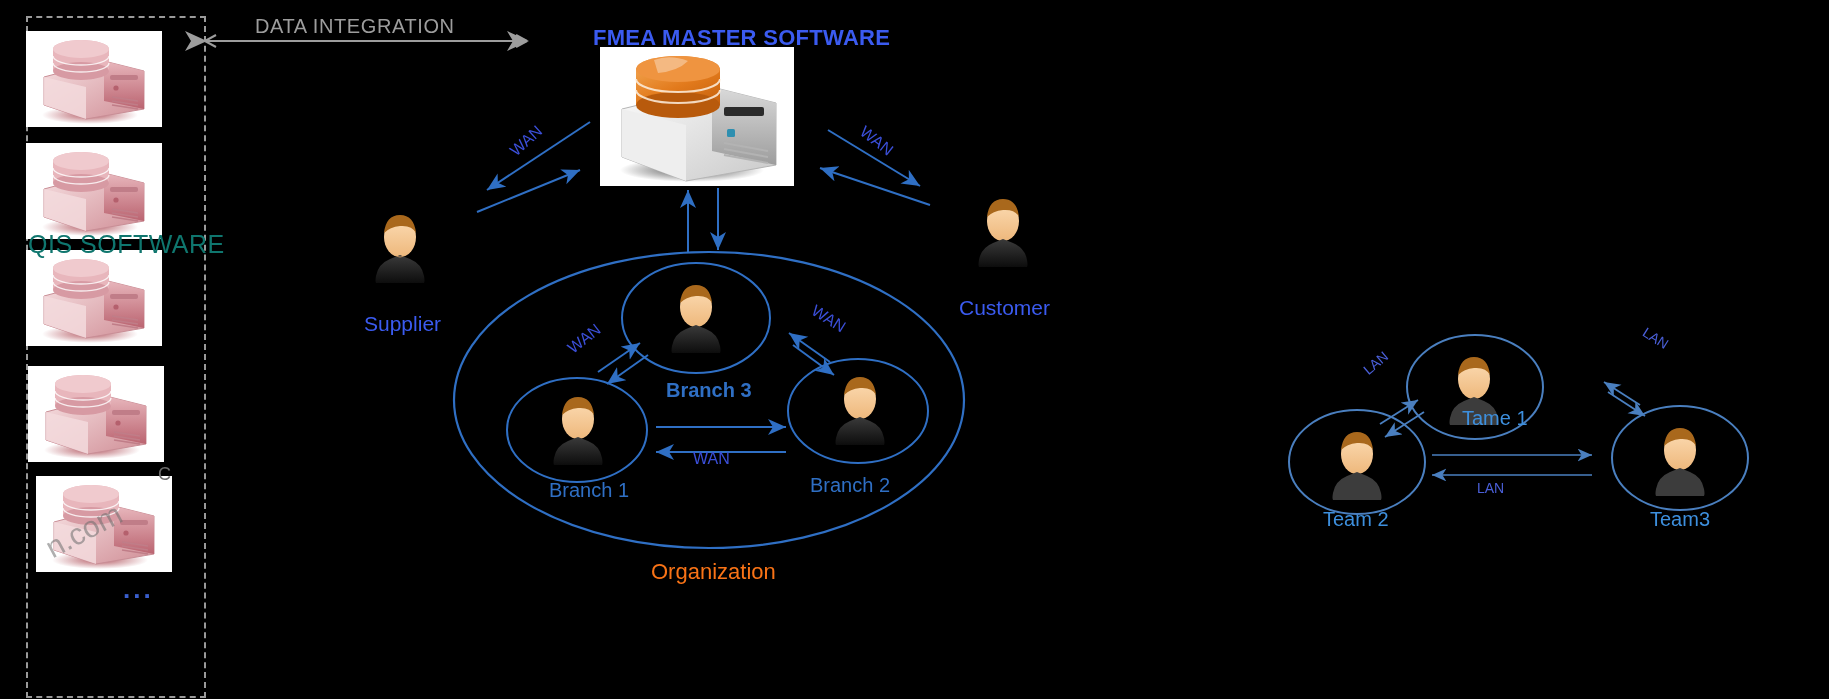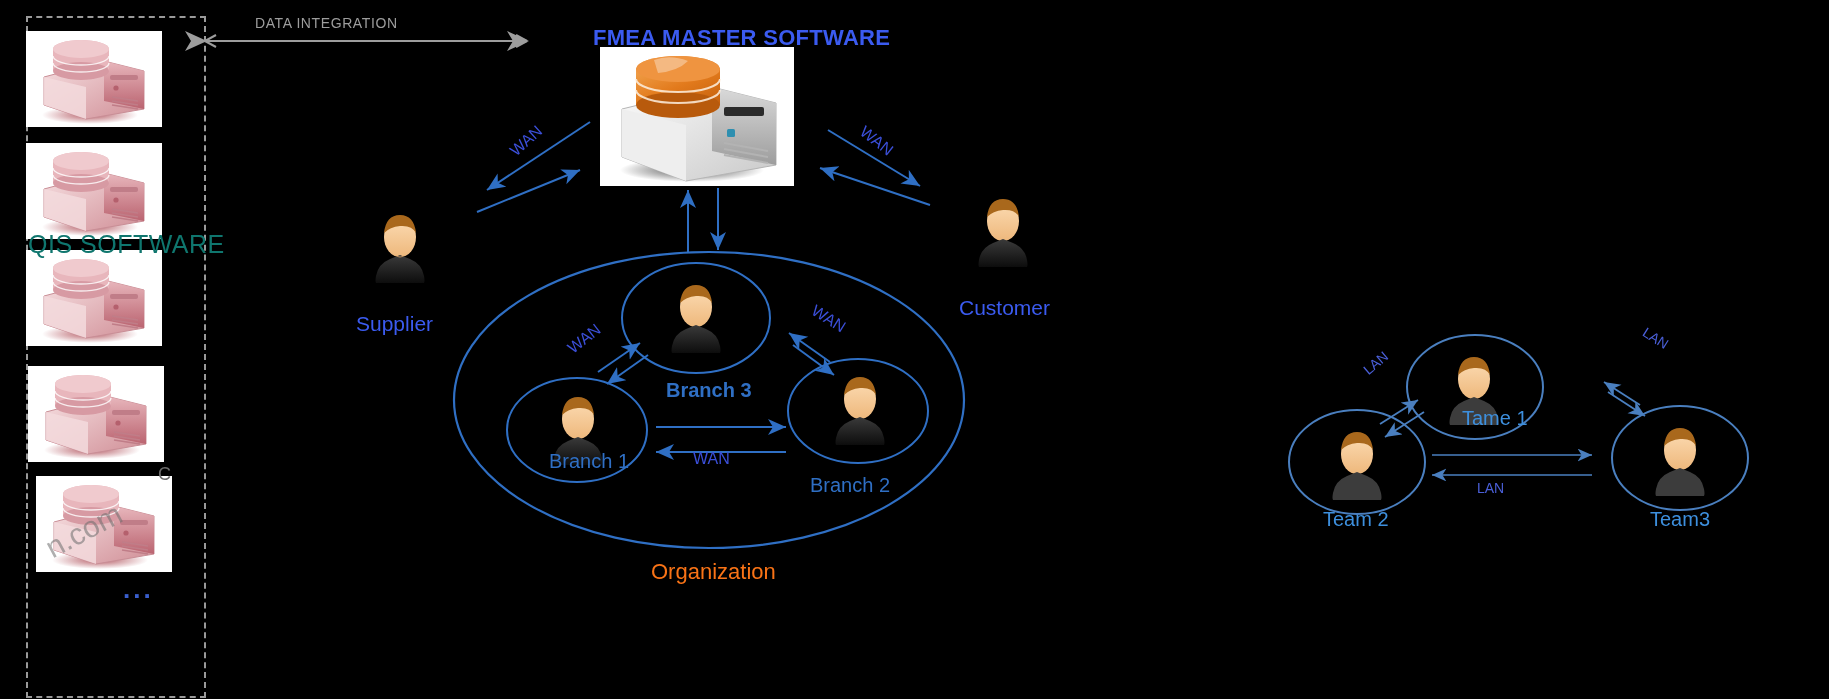--- a/index.html
+++ b/index.html
@@ -30,21 +30,21 @@
   }
   .wm-1{position:absolute;left:130px;top:446px;color:#6b6b6b;font-size:18px;}
   .wm-2{
     position:absolute;left:30px;top:470px;width:170px;height:120px;
     color:#6e6e6e;font-size:30px;transform:rotate(-28deg);
     opacity:.55;white-space:nowrap;pointer-events:none;
   }
 
   
   .lbl{position:absolute;white-space:nowrap;}
-  .lbl-gray{color:#9d9d9d;font-size:14px;letter-spacing:.6px;}
+  .lbl-gray{color:#9d9d9d;font-size:20px;letter-spacing:.6px;}
   .lbl-blue{color:#3b5bf0;font-size:21px;}
   .lbl-blue-bold{color:#3b5bf0;font-size:22px;font-weight:bold;letter-spacing:.3px;}
   .lbl-branch{color:#2f6fc4;font-size:20px;}
   .lbl-org{color:#f97316;font-size:22px;}
   .lbl-team{color:#3d8fdd;font-size:20px;}
   .lbl-wan{color:#3b4fd8;font-size:16px;}
   .lbl-lan{color:#4a5fd8;font-size:14px;}
 
   
   .master-server{
@@ -404,29 +404,29 @@
 
     <line x1="1432" y1="455" x2="1592" y2="455" stroke="#4a7fbf" stroke-width="1.6" marker-end="url(#bArrowL)"></line>
     <line x1="1592" y1="475" x2="1432" y2="475" stroke="#4a7fbf" stroke-width="1.6" marker-end="url(#bArrowL)"></line>
   </svg>
 
   <div class="lbl lbl-gray" style="left:255px;top:15px;">DATA INTEGRATION</div>
 
   <div class="lbl lbl-wan" style="left:508px;top:132px;transform:rotate(-42deg);">WAN</div>
   <div class="lbl lbl-wan" style="left:858px;top:132px;transform:rotate(38deg);">WAN</div>
 
-  <div class="lbl lbl-blue" style="left:356px;top:312px;">Supplier</div>
+  <div class="lbl lbl-blue" style="left:364px;top:312px;">Supplier</div>
   <div class="lbl lbl-blue" style="left:959px;top:296px;">Customer</div>
 
   <div class="lbl lbl-wan" style="left:566px;top:330px;transform:rotate(-38deg);">WAN</div>
   <div class="lbl lbl-wan" style="left:810px;top:310px;transform:rotate(32deg);">WAN</div>
   <div class="lbl lbl-wan" style="left:693px;top:450px;">WAN</div>
 
   <div class="lbl lbl-branch" style="left:666px;top:379px;font-weight:bold;">Branch 3</div>
-  <div class="lbl lbl-branch" style="left:549px;top:450px;">Branch 1</div>
+  <div class="lbl lbl-branch" style="left:549px;top:479px;">Branch 1</div>
   <div class="lbl lbl-branch" style="left:810px;top:474px;">Branch 2</div>
   <div class="lbl lbl-org" style="left:651px;top:559px;">Organization</div>
 
   <div class="lbl lbl-lan" style="left:1362px;top:355px;transform:rotate(-40deg);">LAN</div>
   <div class="lbl lbl-lan" style="left:1642px;top:330px;transform:rotate(32deg);">LAN</div>
   <div class="lbl lbl-lan" style="left:1477px;top:480px;">LAN</div>
 
   <div class="lbl lbl-team" style="left:1462px;top:407px;">Tame 1</div>
   <div class="lbl lbl-team" style="left:1323px;top:508px;text-align:center;">Team 2</div>
   <div class="lbl lbl-team" style="left:1650px;top:508px;">Team3</div>

